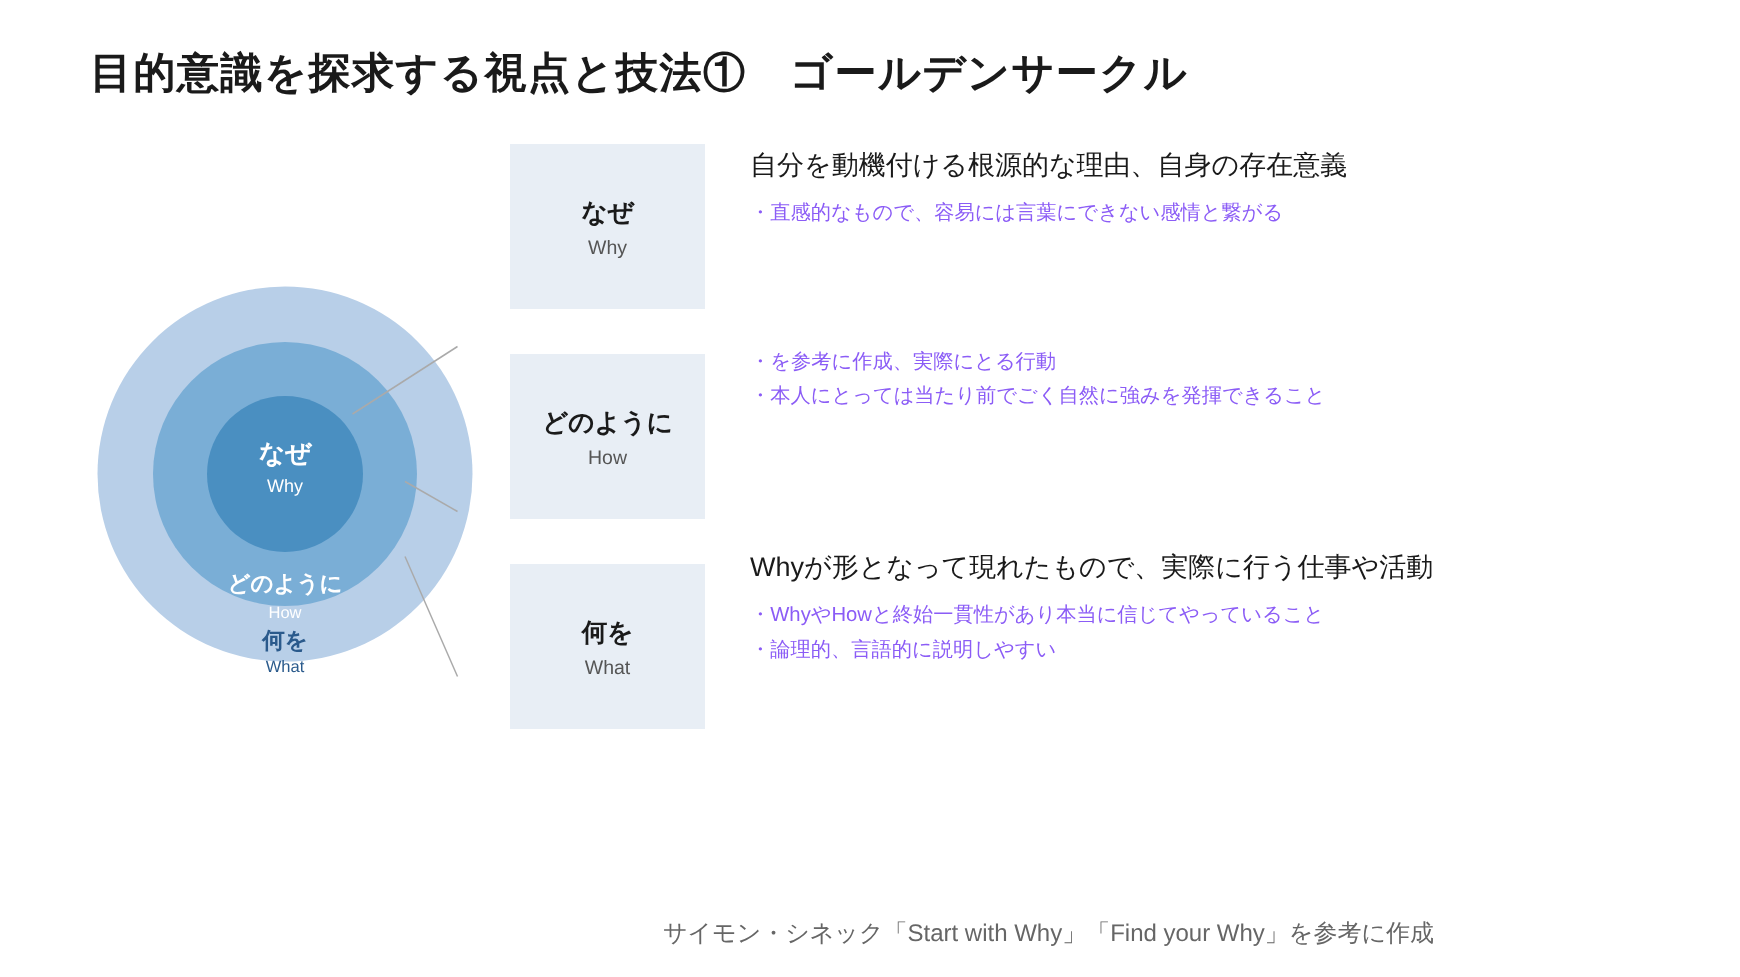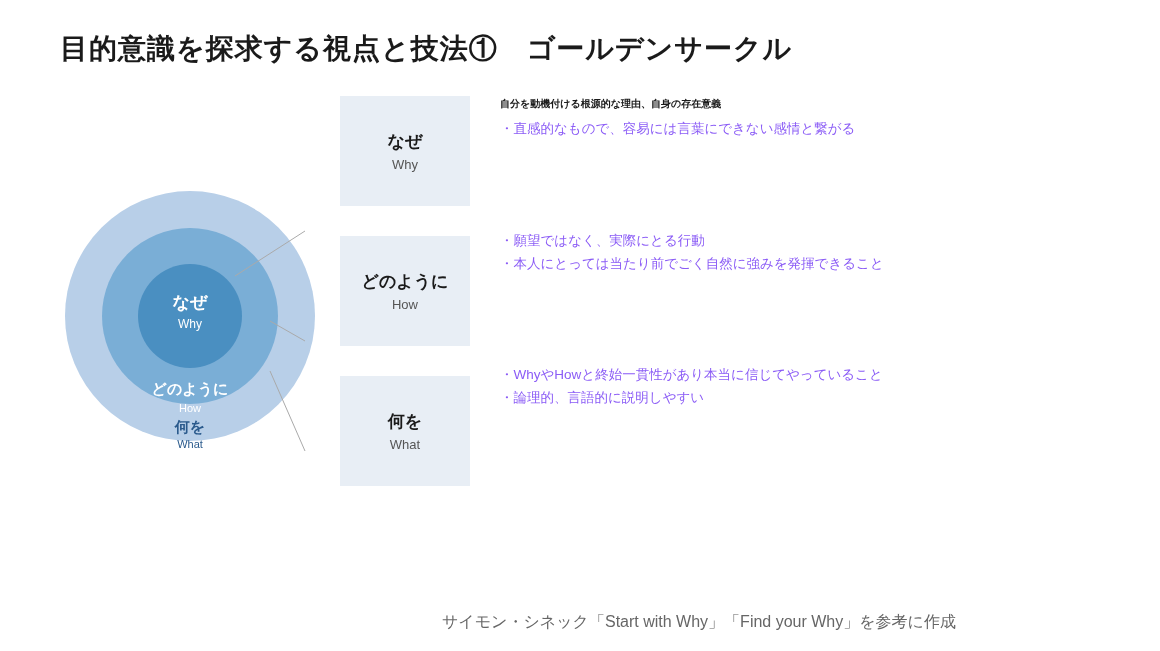--- a/index.html
+++ b/index.html
@@ -95,23 +95,23 @@
       flex-direction: column;
       gap: 0px;
     }
 
     .desc-block {
       margin-bottom: 24px;
       min-height: 110px;
     }
 
     .desc-title {
-      font-size: 10px;
+      font-size: 18px;
       color: #1a1a1a;
-      font-weight: bold;
+      font-weight: normal;
       margin-bottom: 6px;
       line-height: 1.6;
     }
 
     .desc-bullets {
       list-style: none;
       padding: 0;
     }
 
     .desc-bullets li {
@@ -192,26 +192,27 @@
 
         <div class="desc-block">
           <p class="desc-title">自分を動機付ける根源的な理由、自身の存在意義</p>
           <ul class="desc-bullets">
             <li>・直感的なもので、容易には言葉にできない感情と繋がる</li>
           </ul>
         </div>
 
         <div class="desc-block">
           <ul class="desc-bullets">
-            <li>・願望ではなく、実際にとる行動</li>
+            <li>・を参考に作成、実際にとる行動</li>
             <li>・本人にとっては当たり前でごく自然に強みを発揮できること</li>
           </ul>
         </div>
 
         <div class="desc-block">
+          <p class="desc-title">Whyが形となって現れたもので、実際に行う仕事や活動</p>
           <ul class="desc-bullets">
             <li>・WhyやHowと終始一貫性があり本当に信じてやっていること</li>
             <li>・論理的、言語的に説明しやすい</li>
           </ul>
         </div>
 
       </div>
     </div>
   </div>
 

